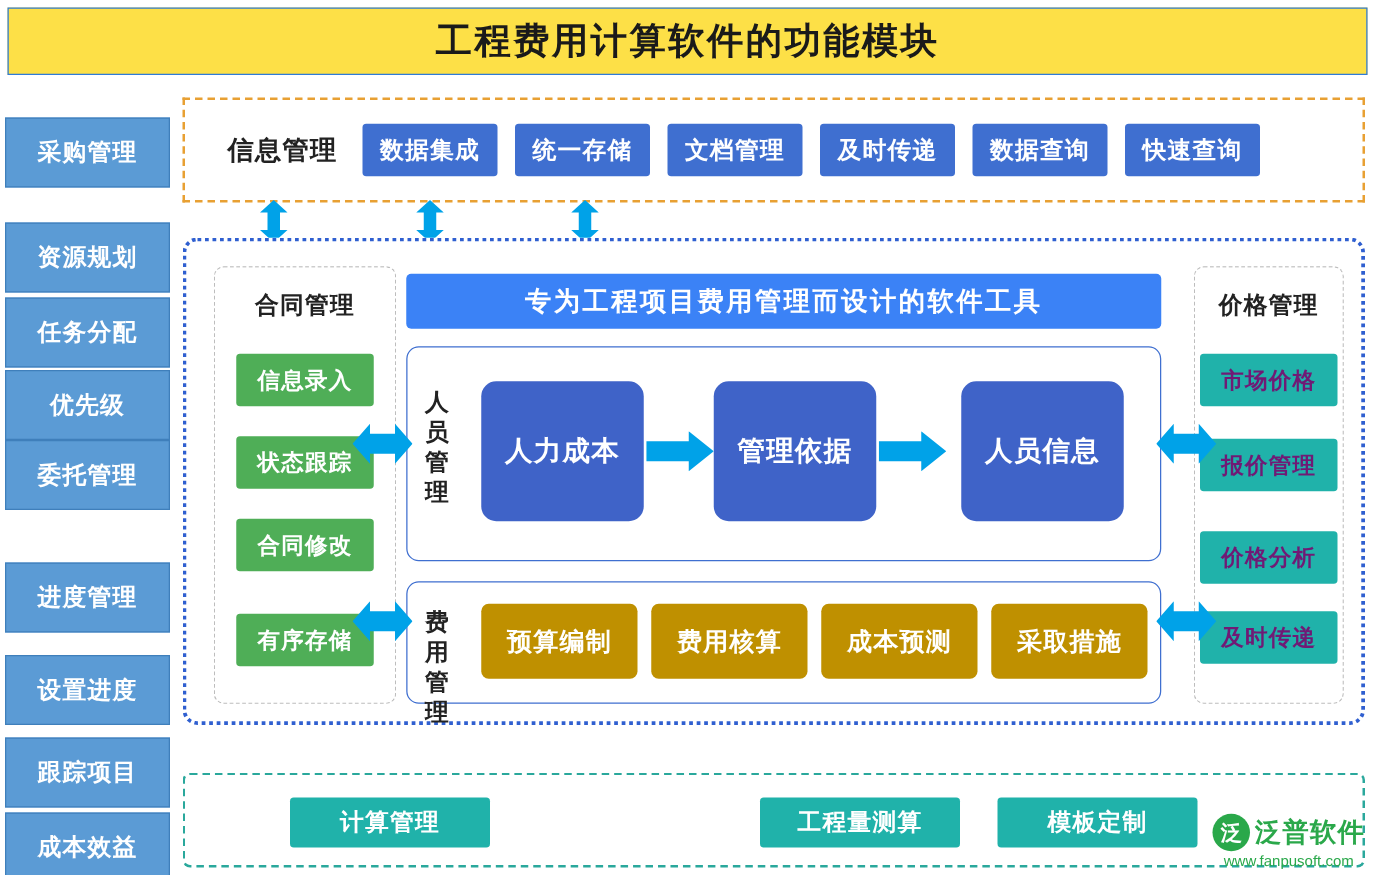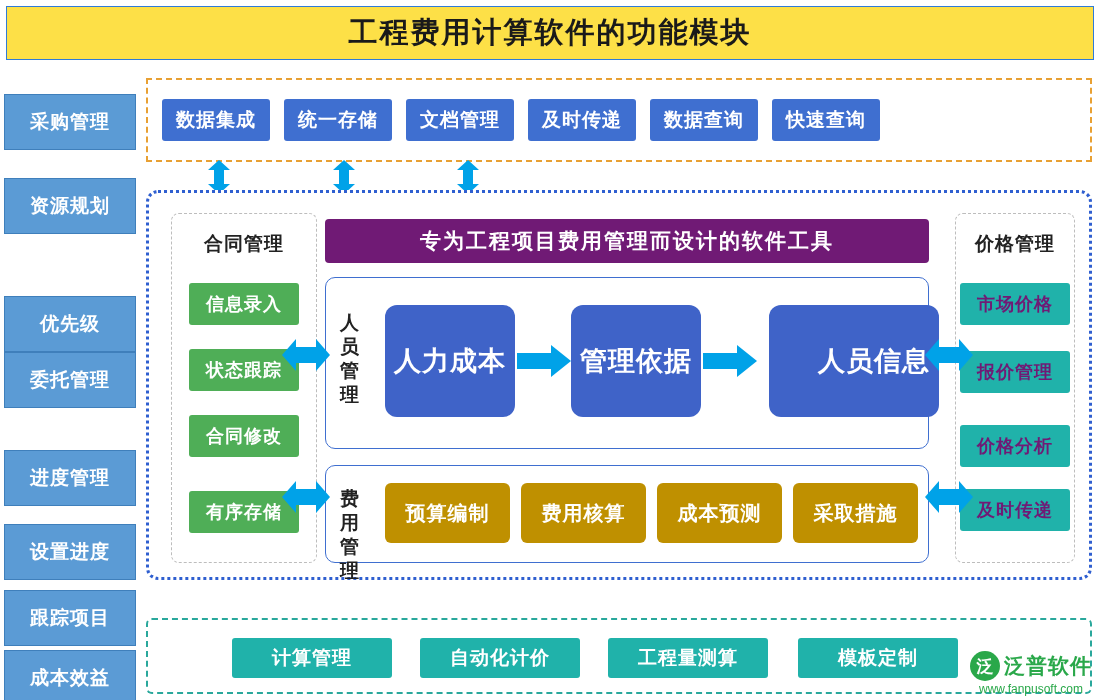--- a/index.html
+++ b/index.html
@@ -154,21 +154,21 @@
     display: flex;
     align-items: center;
     justify-content: center;
     border-radius: 3px;
     letter-spacing: 1px;
   }
 
   
   .peach-banner {
     position: absolute;
-    background: #701a75;
+    background: #3b82f6;
     border-radius: 4px;
     display: flex;
     align-items: center;
     justify-content: center;
     color: #ffffff;
     font-size: 21px;
     font-weight: bold;
     letter-spacing: 2px;
   }
 
@@ -193,21 +193,21 @@
   }
 
   
   .blue-box {
     position: absolute;
     width: 130px;
     height: 112px;
     background: #3f63c8;
     border-radius: 12px;
     color: #ffffff;
-    font-size: 27px;
+    font-size: 22px;
     font-weight: bold;
     display: flex;
     align-items: center;
     justify-content: center;
     letter-spacing: 1px;
   }
 
   
   .gold-box {
     position: absolute;
@@ -303,40 +303,44 @@
   <div class="title-box">
     <div class="title-text">工程费用计算软件的功能模块</div>
   </div>
 
   <div class="left-chip" style="top:94px">
       <span>采购管理</span>
     </div>
   <div class="left-chip" style="top:178px">
       <span>资源规划</span>
     </div>
+  <div class="left-chip" style="top:238px">
+      <span>任务分配</span>
+    </div>
   <div class="left-chip" style="top:296px">
       <span>优先级</span>
     </div>
   <div class="left-chip" style="top:352px">
       <span>委托管理</span>
     </div>
   <div class="left-chip" style="top:450px">
       <span>进度管理</span>
     </div>
   <div class="left-chip" style="top:524px">
       <span>设置进度</span>
     </div>
   <div class="left-chip" style="top:590px">
       <span>跟踪项目</span>
     </div>
   <div class="left-chip" style="top:650px">
       <span>成本效益</span>
     </div>
 
   <div class="top-band">
+    <div class="band-label">信息管理</div>
     <div class="band-chip">数据集成</div>
     <div class="band-chip">统一存储</div>
     <div class="band-chip">文档管理</div>
     <div class="band-chip">及时传递</div>
     <div class="band-chip">数据查询</div>
     <div class="band-chip" style="margin-right:0">快速查询</div>
   </div>
 
   <svg class="arrow" style="left:206px; top:160px; width:26px; height:34px;" viewBox="0 0 26 34">
     <path d="M13 0 L24 10 L18 10 L18 24 L24 24 L13 34 L2 24 L8 24 L8 10 L2 10 Z" fill="#00a2e8"></path>
@@ -356,21 +360,21 @@
     <div class="green-chip" style="left:40px; top:156px;">状态跟踪</div>
     <div class="green-chip" style="left:40px; top:222px;">合同修改</div>
     <div class="green-chip" style="left:40px; top:298px;">有序存储</div>
 
     <div class="peach-banner" style="left:176px; top:26px; width:604px; height:44px;">专为工程项目费用管理而设计的软件工具</div>
 
     <div class="inner-box" style="left:176px; top:84px; width:604px; height:172px;"></div>
     <div class="vert-label" style="left:186px; top:118px;">人员管理</div>
     <div class="blue-box" style="left:236px; top:112px;">人力成本</div>
     <div class="blue-box" style="left:422px; top:112px;">管理依据</div>
-    <div class="blue-box" style="left:620px; top:112px;padding-left:40px;">人员信息</div>
+    <div class="blue-box" style="left:620px; top:112px;">人员信息</div>
 
     <svg class="arrow" style="left:368px; top:152px; width:54px; height:32px;" viewBox="0 0 54 32">
       <path d="M0 8 L34 8 L34 0 L54 16 L34 32 L34 24 L0 24 Z" fill="#00a2e8"></path>
     </svg>
     <svg class="arrow" style="left:554px; top:152px; width:54px; height:32px;" viewBox="0 0 54 32">
       <path d="M0 8 L34 8 L34 0 L54 16 L34 32 L34 24 L0 24 Z" fill="#00a2e8"></path>
     </svg>
 
     <div class="inner-box" style="left:176px; top:272px; width:604px; height:98px;"></div>
     <div class="vert-label" style="left:186px; top:294px;">费用管理</div>
@@ -395,21 +399,20 @@
     <svg class="arrow" style="left:776px; top:146px; width:48px; height:32px;" viewBox="0 0 48 32">
       <path d="M0 16 L14 0 L14 8 L34 8 L34 0 L48 16 L34 32 L34 24 L14 24 L14 32 Z" fill="#00a2e8"></path>
     </svg>
     <svg class="arrow" style="left:776px; top:288px; width:48px; height:32px;" viewBox="0 0 48 32">
       <path d="M0 16 L14 0 L14 8 L34 8 L34 0 L48 16 L34 32 L34 24 L14 24 L14 32 Z" fill="#00a2e8"></path>
     </svg>
   </div>
 
   <div class="bottom-band">
     <div class="bottom-chip" style="left:84px; top:18px;">计算管理</div>
-    <div class="bottom-chip" style="left:272px; top:18px;">自动化计价</div>
     <div class="bottom-chip" style="left:650px; top:18px;">模板定制</div>
     <div class="bottom-chip" style="left:460px; top:18px;">工程量测算</div>
   </div>
 
   <div class="watermark">
     <div class="wm-row">
       <div class="wm-logo">泛</div>
       <div class="wm-name">泛普软件</div>
     </div>
     <div class="wm-url">www.fanpusoft.com</div>

